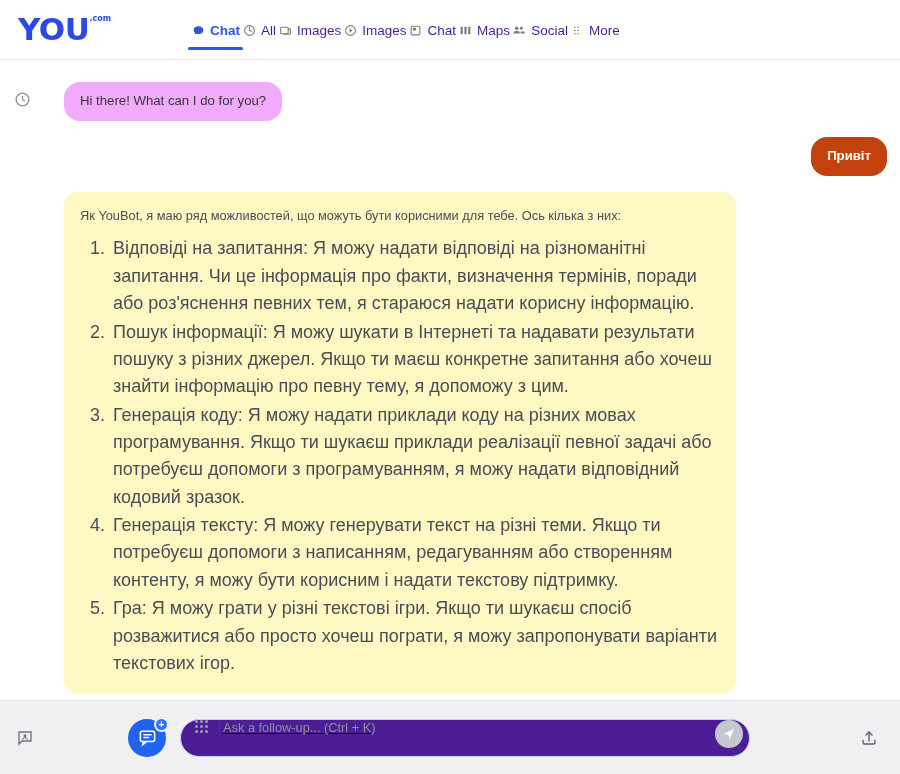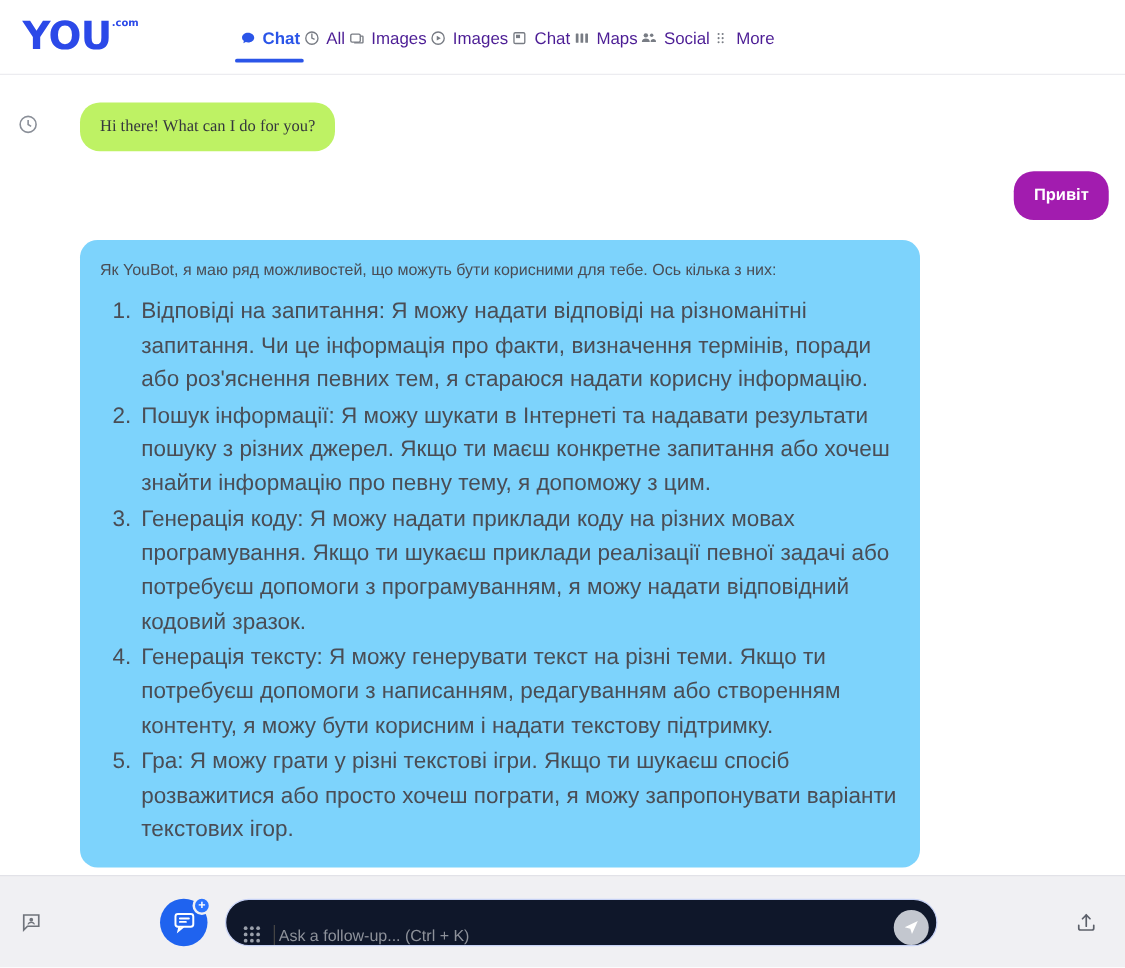--- a/index.html
+++ b/index.html
@@ -60,30 +60,29 @@
   .row { display: flex; margin-bottom: 16px; }
   .row.left { justify-content: flex-start; }
   .row.right { justify-content: flex-end; }
 
   .bubble {
     max-width: 672px; padding: 9px 16px 11px;
     font-size: 13.2px; line-height: 1.45;
     border-radius: 16px;
   }
   .bubble.bot {
-    background: #bef264; color: #35373d;
+    background: #f0abfc; color: #35373d;
     margin-left: 12px;
-    font-family: Liberation Serif, serif;
   }
   .bubble.user {
-    background: #a21caf; color: #fff; font-weight: 600;
+    background: #c2410c; color: #fff; font-weight: 600;
     margin-right: 5px;
   }
   .bubble.answer {
-    background: #7dd3fc; color: #4a4d55;
+    background: #fef9c3; color: #4a4d55;
     border-radius: 14px;
     padding: 14px 18px 16px 16px;
     max-width: 672px; margin-left: 12px;
     width: 672px;
   }
   .answer p { font-size: 12.8px; line-height: 1.5; }
   .answer ol { margin: 10px 0 0 0; padding-left: 30px; }
   .answer ol li {
     font-size: 18px; line-height: 1.52; margin-bottom: 1px;
     padding-left: 3px;
@@ -115,24 +114,24 @@
     background: #1f63ef; position: relative; flex: 0 0 38px;
     display:flex; align-items:center; justify-content:center; cursor: pointer;
   }
   .chat-fab .plus {
     position: absolute; top: -2px; right: -3px;
     width: 15px; height: 15px; border-radius: 50%;
     background: #2b74ff; border: 2px solid #f0f0f3;
     color:#fff; font-size:10px; line-height:11px; text-align:center; font-weight:700;
   }
   .input-shell {
-    width: 570px; height: 38px; background: #0f172a;
+    width: 570px; height: 38px; background: #4c1d95;
     border: 1px solid #c7d2f5; border-radius: 19px;
-    display: flex; align-items: flex-end; gap: 9px;
-    padding: 0 6px 0 14px; position: relative;
+    display: flex; align-items: flex-start; gap: 9px;
+    padding: 0 6px 0 14px; position: relative; text-decoration: underline;
   }
   .grid-ico { width: 15px; height: 15px; flex:0 0 15px; display:grid; grid-template-columns: repeat(3,3px); grid-template-rows: repeat(3,3px); gap:2px; cursor:pointer; }
   .grid-ico i { width:3px; height:3px; border-radius:50%; background:#9aa0ab; display:block; }
   .caret { width: 1px; height: 16px; background: #444; flex: 0 0 1px; }
   .ph { font-size: 12.8px; color: #8d919a; flex: 1; margin-left: -6px; }
   .send-btn {
     width: 28px; height: 28px; border-radius: 50%;
     background: #c3c7cf; color:#fff;
     display:flex; align-items:center; justify-content:center; cursor:pointer;
     margin-left: auto; flex: 0 0 28px;

